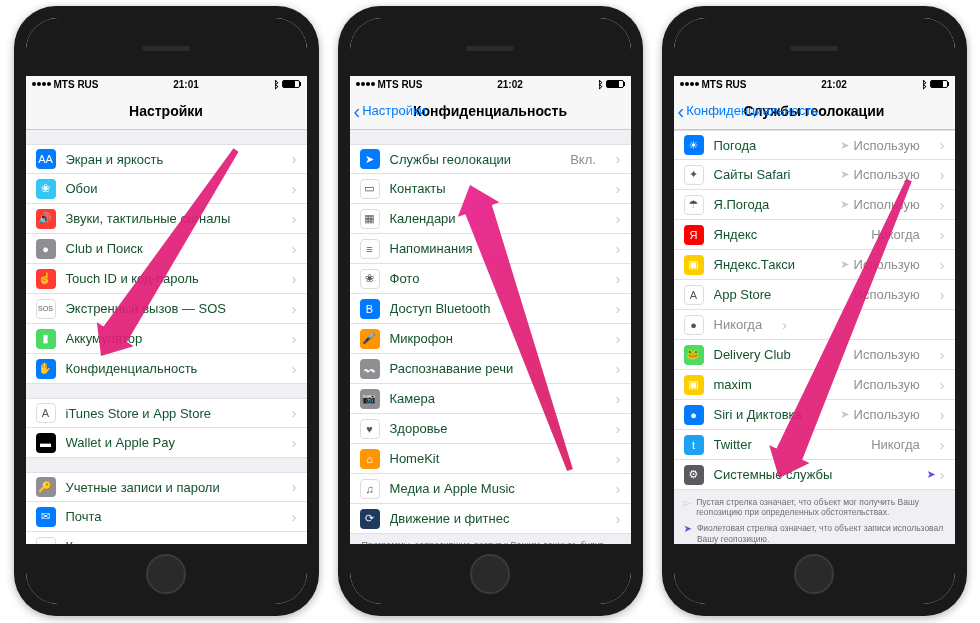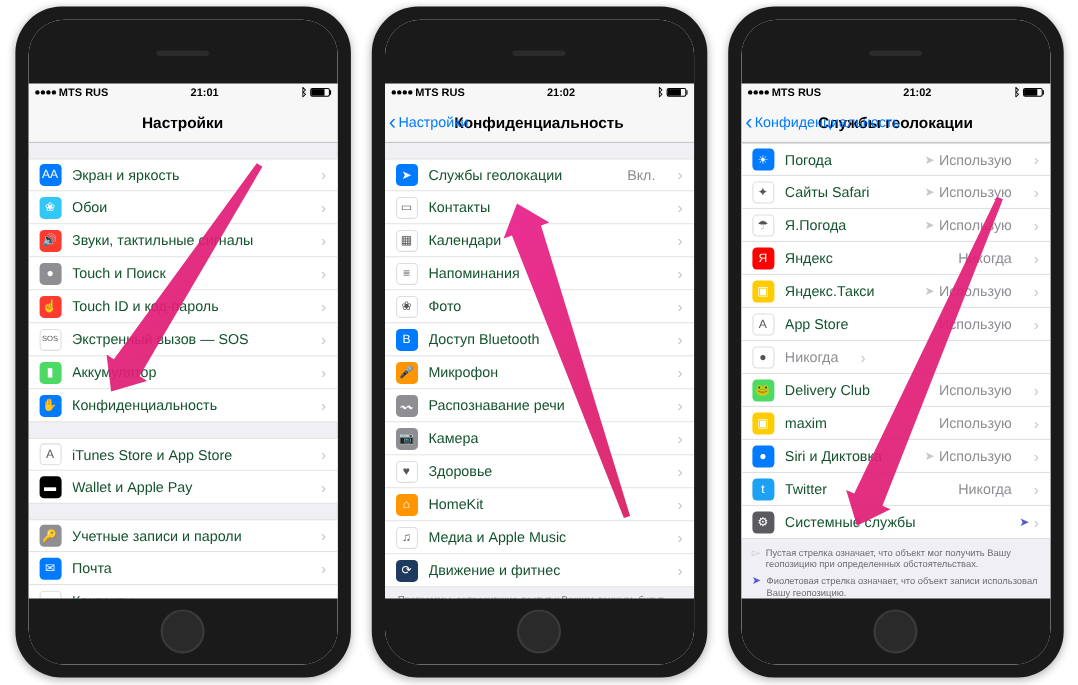--- a/index.html
+++ b/index.html
@@ -186,21 +186,21 @@
             <span class="row-label">Обои</span>
             <span class="row-chevron">›</span>
           </div>
           <div class="row">
             <div class="row-icon ic-red" style="font-size: 11px;">🔊</div>
             <span class="row-label">Звуки, тактильные сигналы</span>
             <span class="row-chevron">›</span>
           </div>
           <div class="row">
             <div class="row-icon ic-gray" style="font-size: 11px;">●</div>
-            <span class="row-label">Touch и Поиск</span>
+            <span class="row-label">Club и Поиск</span>
             <span class="row-chevron">›</span>
           </div>
           <div class="row">
             <div class="row-icon ic-red" style="font-size: 11px;">☝</div>
             <span class="row-label">Touch ID и код-пароль</span>
             <span class="row-chevron">›</span>
           </div>
           <div class="row">
             <div class="row-icon ic-white" style="color: rgb(85, 85, 85); font-size: 7px;">SOS</div>
             <span class="row-label">Экстренный вызов — SOS</span>

